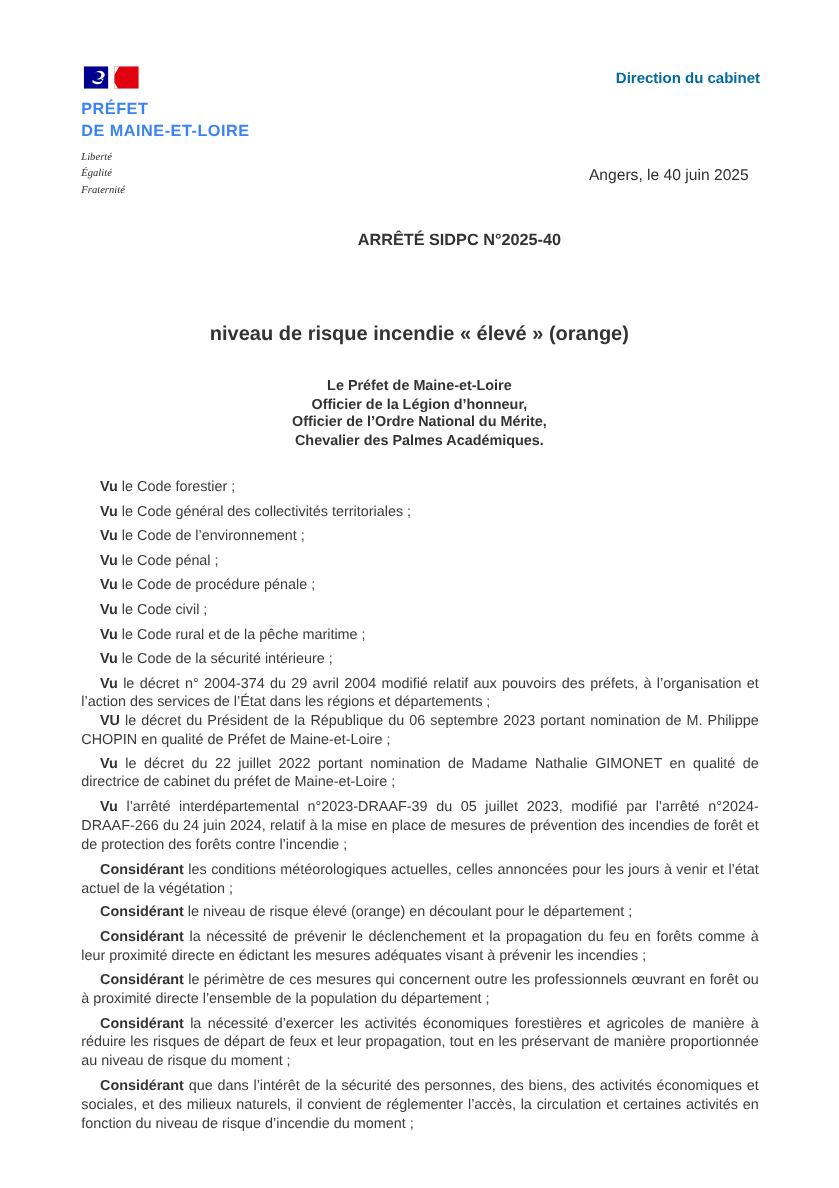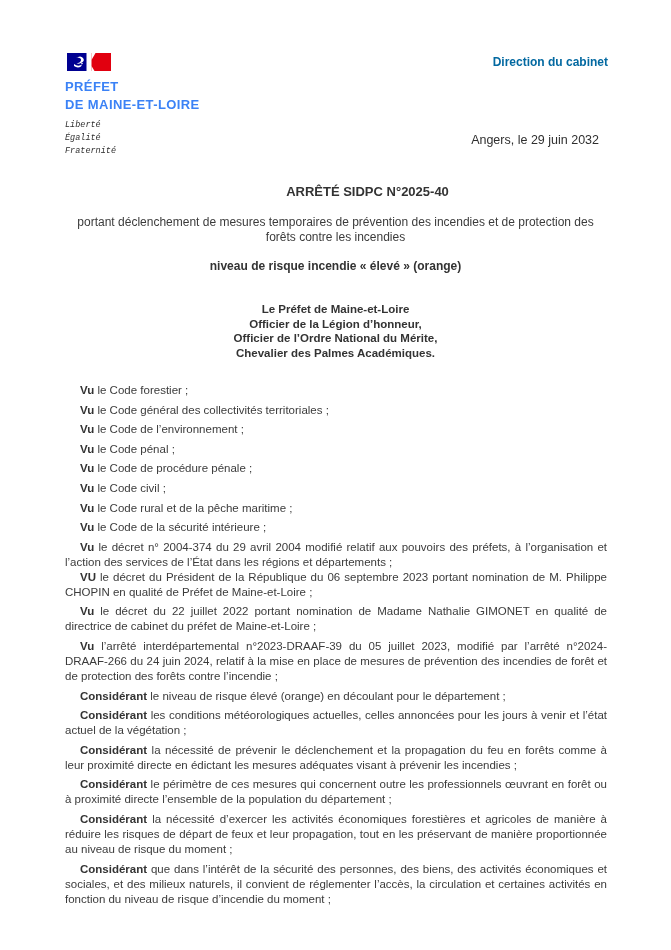--- a/index.html
+++ b/index.html
@@ -17,21 +17,21 @@
   .flag { display: block; margin: 0 0 7px 2px; }
   .logo-title {
     font-weight: 700;
     font-size: 13px;
     line-height: 1.35;
     letter-spacing: 0.4px;
     color: #3b82f6;
   }
   .motto {
     margin-top: 6px;
-    font-family: Liberation Mono, monospace;
+    font-family: Liberation Serif, serif;
     font-style: italic;
     font-size: 8.5px;
     line-height: 1.5;
     color: #2e2e2e;
   }
   .direction {
     position: absolute;
     top: 55px; right: 63px;
     font-weight: 700;
     font-size: 12px;
@@ -59,21 +59,21 @@
     text-align: center;
     font-size: 12px;
     line-height: 1.22;
     color: #3b3b3b;
   }
   .risk-level {
     position: absolute;
     top: 259px; left: 0; width: 100%;
     text-align: center;
     font-weight: 700;
-    font-size: 12px;
+    font-size: 16px;
     color: #333333;
   }
   
   .authority {
     position: absolute;
     top: 302px; left: 0; width: 100%;
     text-align: center;
     font-weight: 700;
     font-size: 11.5px;
     line-height: 1.27;
@@ -111,24 +111,23 @@
     <div class="logo-title">PRÉFET</div>
     <div class="logo-title">DE MAINE-ET-LOIRE</div>
     <div class="motto">
       <div>Liberté</div>
       <div>Égalité</div>
       <div>Fraternité</div>
     </div>
   </div>
 
   <div class="direction">Direction du cabinet</div>
-  <div class="place-date">Angers, le 29 juin 2032</div>
+  <div class="place-date">Angers, le 40 juin 2025</div>
 
   <div class="title-main">ARRÊTÉ SIDPC N°2025-40</div>
-  <div class="title-subject">portant déclenchement de mesures temporaires de prévention des incendies et de protection des forêts contre les incendies</div>
   <div class="risk-level">niveau de risque incendie « élevé » (orange)</div>
 
   <div class="authority">
     <div>Le Préfet de Maine-et-Loire</div>
     <div>Officier de la Légion d’honneur,</div>
     <div>Officier de l’Ordre National du Mérite,</div>
     <div>Chevalier des Palmes Académiques.</div>
   </div>
 
   <div class="recitals">
@@ -150,23 +149,23 @@
       <p class="recital"><b class="lead">Vu</b><span> le Code de la sécurité intérieure ;</span></p>
 
       <p class="recital tight"><b class="lead">Vu</b><span> le décret n° 2004-374 du 29 avril 2004 modifié relatif aux pouvoirs des préfets, à l’organisation et l’action des services de l’État dans les régions et départements ;</span></p>
 
       <p class="recital"><b class="lead">VU</b><span> le décret du Président de la République du 06 septembre 2023 portant nomination de M. Philippe CHOPIN en qualité de Préfet de Maine-et-Loire ;</span></p>
 
       <p class="recital"><b class="lead">Vu</b><span> le décret du 22 juillet 2022 portant nomination de Madame Nathalie GIMONET en qualité de directrice de cabinet du préfet de Maine-et-Loire ;</span></p>
 
       <p class="recital"><b class="lead">Vu</b><span> l’arrêté interdépartemental n°2023-DRAAF-39 du 05 juillet 2023, modifié par l’arrêté n°2024-DRAAF-266 du 24 juin 2024, relatif à la mise en place de mesures de prévention des incendies de forêt et de protection des forêts contre l’incendie ;</span></p>
 
+      <p class="recital"><b class="lead">Considérant</b><span> les conditions météorologiques actuelles, celles annoncées pour les jours à venir et l’état actuel de la végétation ;</span></p>
+
       <p class="recital"><b class="lead">Considérant</b><span> le niveau de risque élevé (orange) en découlant pour le département ;</span></p>
-
-      <p class="recital"><b class="lead">Considérant</b><span> les conditions météorologiques actuelles, celles annoncées pour les jours à venir et l’état actuel de la végétation ;</span></p>
 
       <p class="recital"><b class="lead">Considérant</b><span> la nécessité de prévenir le déclenchement et la propagation du feu en forêts comme à leur proximité directe en édictant les mesures adéquates visant à prévenir les incendies ;</span></p>
 
       <p class="recital"><b class="lead">Considérant</b><span> le périmètre de ces mesures qui concernent outre les professionnels œuvrant en forêt ou à proximité directe l’ensemble de la population du département ;</span></p>
 
       <p class="recital"><b class="lead">Considérant</b><span> la nécessité d’exercer les activités économiques forestières et agricoles de manière à réduire les risques de départ de feux et leur propagation, tout en les préservant de manière proportionnée au niveau de risque du moment ;</span></p>
 
       <p class="recital"><b class="lead">Considérant</b><span> que dans l’intérêt de la sécurité des personnes, des biens, des activités économiques et sociales, et des milieux naturels, il convient de réglementer l’accès, la circulation et certaines activités en fonction du niveau de risque d’incendie du moment ;</span></p>
     </div>
 

